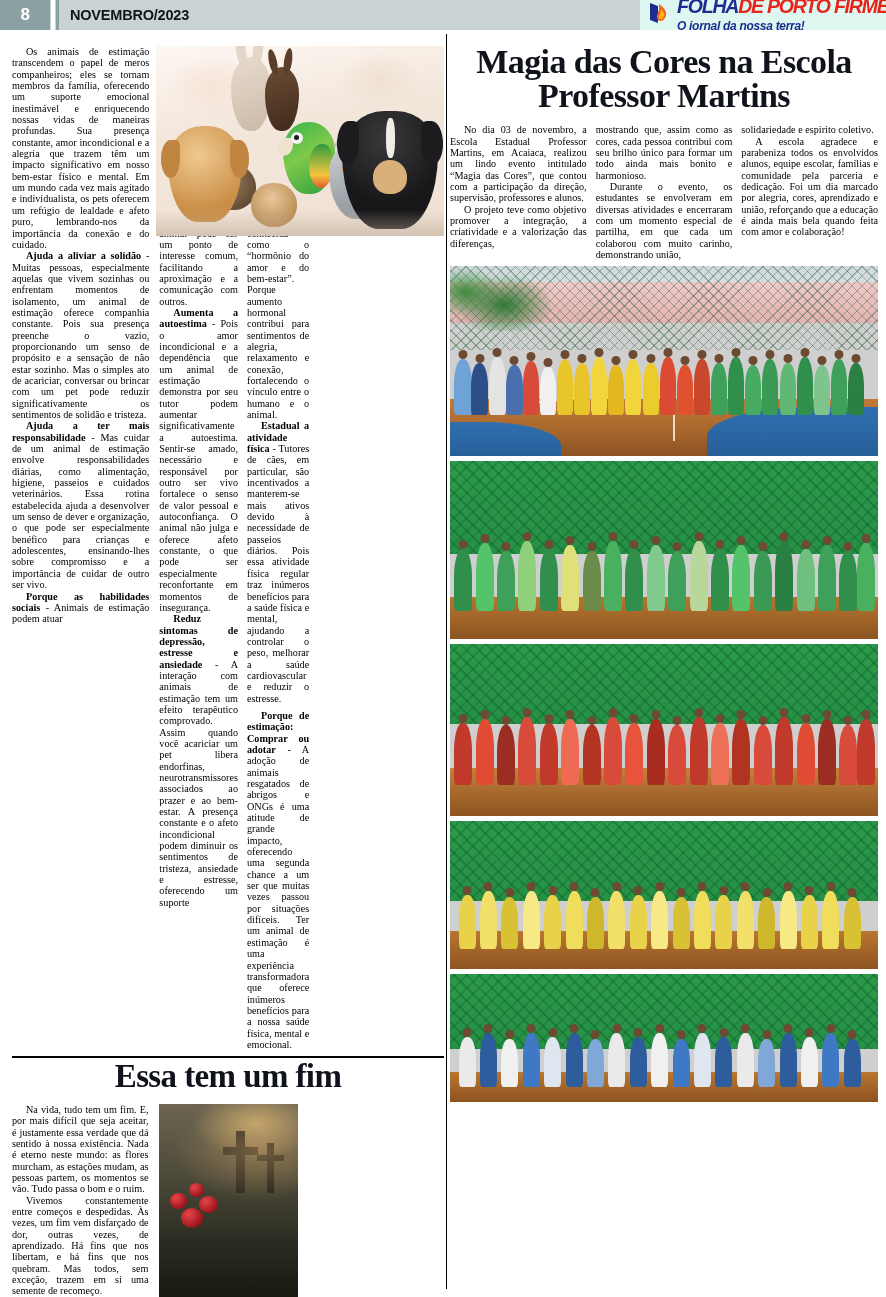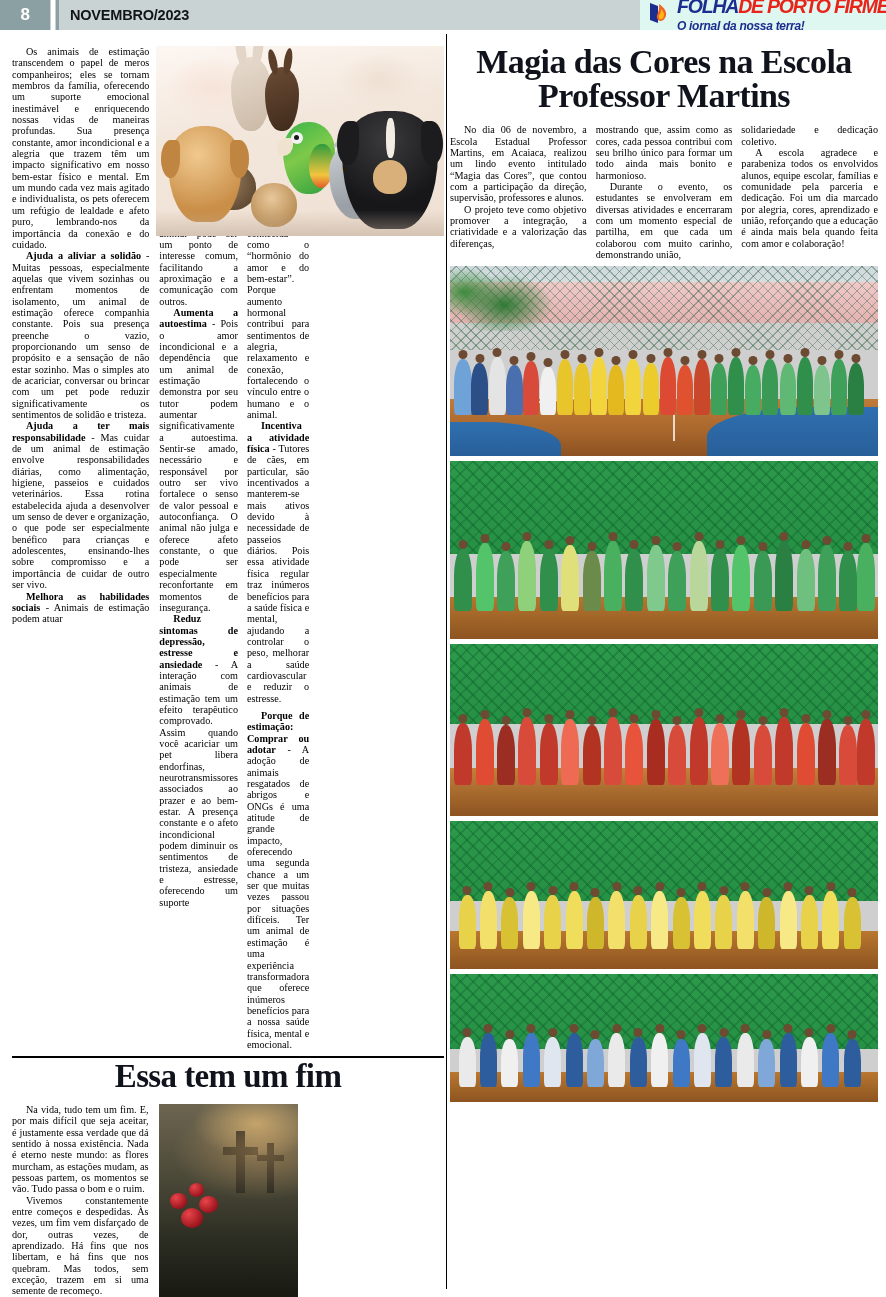--- a/index.html
+++ b/index.html
@@ -309,21 +309,21 @@
 
     <div>
       <div class="sp6"></div>
 
       <div class="cols3 art1-body">
 
         <div class="col-text">
           <p>Os animais de estimação transcendem o papel de meros companheiros; eles se tornam membros da família, oferecendo um suporte emocional inestimável e enriquecendo nossas vidas de maneiras profundas. Sua presença constante, amor incondicional e a alegria que trazem têm um impacto significativo em nosso bem-estar físico e mental. Em um mundo cada vez mais agitado e individualista, os pets oferecem um refúgio de lealdade e afeto puro, lembrando-nos da importância da conexão e do cuidado.</p>
           <p><b>Ajuda a aliviar a solidão</b><span> - Muitas pessoas, especialmente aquelas que vivem sozinhas ou enfrentam momentos de isolamento, um animal de estimação oferece companhia constante. Pois sua presença preenche o vazio, proporcionando um senso de propósito e a sensação de não estar sozinho. Mas o simples ato de acariciar, conversar ou brincar com um pet pode reduzir significativamente os sentimentos de solidão e tristeza.</span></p>
           <p><b>Ajuda a ter mais responsabilidade</b><span> - Mas cuidar de um animal de estimação envolve responsabilidades diárias, como alimentação, higiene, passeios e cuidados veterinários. Essa rotina estabelecida ajuda a desenvolver um senso de dever e organização, o que pode ser especialmente benéfico para crianças e adolescentes, ensinando-lhes sobre compromisso e a importância de cuidar de outro ser vivo.</span></p>
-          <p><b>Melhora as habilidades sociais</b><span> - Animais de estimação podem atuar</span></p>
+          <p><b>Porque as habilidades sociais</b><span> - Animais de estimação podem atuar</span></p>
         </div>
 
         <div style="grid-column: 2 / span 2;">
           <div class="pets-photo photo">
             <div class="pets-bg"></div>
             <div class="pet rabbit-a"></div>
             <div class="pet rabbit-b"></div>
             <div class="pet hedge"></div>
             <div class="pet dog-golden"></div>
             <div class="pet small-dog"></div>
@@ -351,21 +351,21 @@
 
           <div class="cols3b" style="grid-template-columns: 1fr 1fr;">
             <div class="col-text">
               <p>como facilitadores sociais, ajudando seus tutores a interagirem com outras pessoas. Durante passeios com cães, por exemplo, é comum que os tutores troquem conversas e experiências. Para crianças e pessoas com dificuldades de socialização, o animal pode ser um ponto de interesse comum, facilitando a aproximação e a comunicação com outros.</p>
               <p><b>Aumenta a autoestima</b><span> - Pois o amor incondicional e a dependência que um animal de estimação demonstra por seu tutor podem aumentar significativamente a autoestima. Sentir-se amado, necessário e responsável por outro ser vivo fortalece o senso de valor pessoal e autoconfiança. O animal não julga e oferece afeto constante, o que pode ser especialmente reconfortante em momentos de insegurança.</span></p>
               <p><b>Reduz sintomas de depressão, estresse e ansiedade</b><span> - A interação com animais de estimação tem um efeito terapêutico comprovado. Assim quando você acariciar um pet libera endorfinas, neurotransmissores associados ao prazer e ao bem-estar. A presença constante e o afeto incondicional podem diminuir os sentimentos de tristeza, ansiedade e estresse, oferecendo um suporte</span></p>
             </div>
             <div class="col-text">
               <p class="noind">emocional valioso em momentos desafiadores.</p>
               <p><b>Aumenta produção de hormônios da felicidade</b><span> - Estudos demonstram que interagir com animais de estimação aumenta a produção de ocitocina, conhecida como o “hormônio do amor e do bem-estar”. Porque aumento hormonal contribui para sentimentos de alegria, relaxamento e conexão, fortalecendo o vínculo entre o humano e o animal.</span></p>
-              <p><b>Incentiva a atividade física</b><span> - Tutores de cães, em particular, são incentivados a manterem-se mais ativos devido à necessidade de passeios diários. Pois essa atividade física regular traz inúmeros benefícios para a saúde física e mental, ajudando a controlar o peso, melhorar a saúde cardiovascular e reduzir o estresse.</span></p>
+              <p><b>Estadual a atividade física</b><span> - Tutores de cães, em particular, são incentivados a manterem-se mais ativos devido à necessidade de passeios diários. Pois essa atividade física regular traz inúmeros benefícios para a saúde física e mental, ajudando a controlar o peso, melhorar a saúde cardiovascular e reduzir o estresse.</span></p>
               <p style="height:6px"></p>
               <p><b>Porque de estimação: Comprar ou adotar</b><span> - A adoção de animais resgatados de abrigos e ONGs é uma atitude de grande impacto, oferecendo uma segunda chance a um ser que muitas vezes passou por situações difíceis. Ter um animal de estimação é uma experiência transformadora que oferece inúmeros benefícios para a nossa saúde física, mental e emocional.</span></p>
             </div>
           </div>
         </div>
       </div>
     </div>
 
     <div style="margin-top:6px;">
       <div class="hr-med"></div>
@@ -400,29 +400,29 @@
     </div>
   </div>
 
   <div class="right-sec">
     <div>
       <div class="headline h1-art2">Magia das Cores na Escola Professor Martins</div>
       <div class="sp6"></div>
 
       <div class="cols3b art2-body">
         <div class="col-text">
-          <p>No dia 06 de novembro, a Escola Estadual Professor Martins, em Acaiaca, realizou um lindo evento intitulado “Magia das Cores”, que contou com a participação da direção, supervisão, professores e alunos.</p>
+          <p>No dia 03 de novembro, a Escola Estadual Professor Martins, em Acaiaca, realizou um lindo evento intitulado “Magia das Cores”, que contou com a participação da direção, supervisão, professores e alunos.</p>
           <p>O projeto teve como objetivo promover a integração, a criatividade e a valorização das diferenças,</p>
         </div>
         <div class="col-text">
           <p class="noind">mostrando que, assim como as cores, cada pessoa contribui com seu brilho único para formar um todo ainda mais bonito e harmonioso.</p>
           <p>Durante o evento, os estudantes se envolveram em diversas atividades e encerraram com um momento especial de partilha, em que cada um colaborou com muito carinho, demonstrando união,</p>
         </div>
         <div class="col-text">
-          <p class="noind">solidariedade e dedicação coletivo.</p>
+          <p class="noind">solidariedade e espírito coletivo.</p>
           <p>A escola agradece e parabeniza todos os envolvidos alunos, equipe escolar, famílias e comunidade pela parceria e dedicação. Foi um dia marcado por alegria, cores, aprendizado e união, reforçando que a educação é ainda mais bela quando feita com amor e colaboração!</p>
         </div>
       </div>
 
       <div class="sch photo" style="height:190px; margin-top:6px;">
         <div class="sky"></div>
         <div class="wall"></div>
         <div class="fence"></div>
         <div class="trees"></div>
         <div class="floor"></div>

